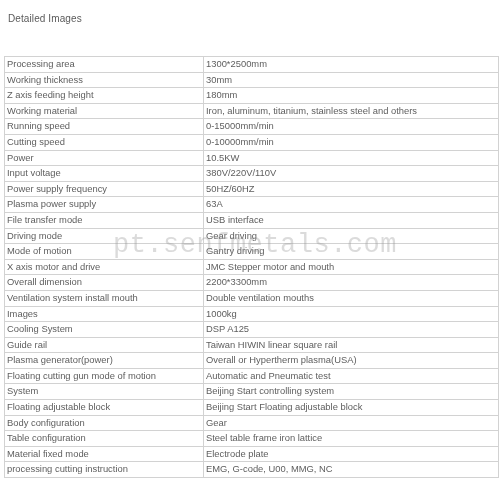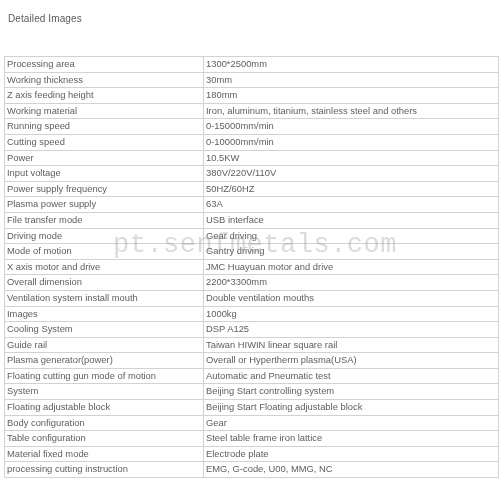--- a/index.html
+++ b/index.html
@@ -134,21 +134,21 @@
           <tr>
             <td class="k">Driving mode</td>
             <td class="v">Gear driving</td>
           </tr>
           <tr>
             <td class="k">Mode of motion</td>
             <td class="v">Gantry driving</td>
           </tr>
           <tr>
             <td class="k">X axis motor and drive</td>
-            <td class="v">JMC Huayuan motor and drive</td>
+            <td class="v">JMC Stepper motor and mouth</td>
           </tr>
           <tr>
             <td class="k">Overall dimension</td>
             <td class="v">2200*3300mm</td>
           </tr>
           <tr>
             <td class="k">Ventilation system install mouth</td>
             <td class="v">Double ventilation mouths</td>
           </tr>
           <tr>

